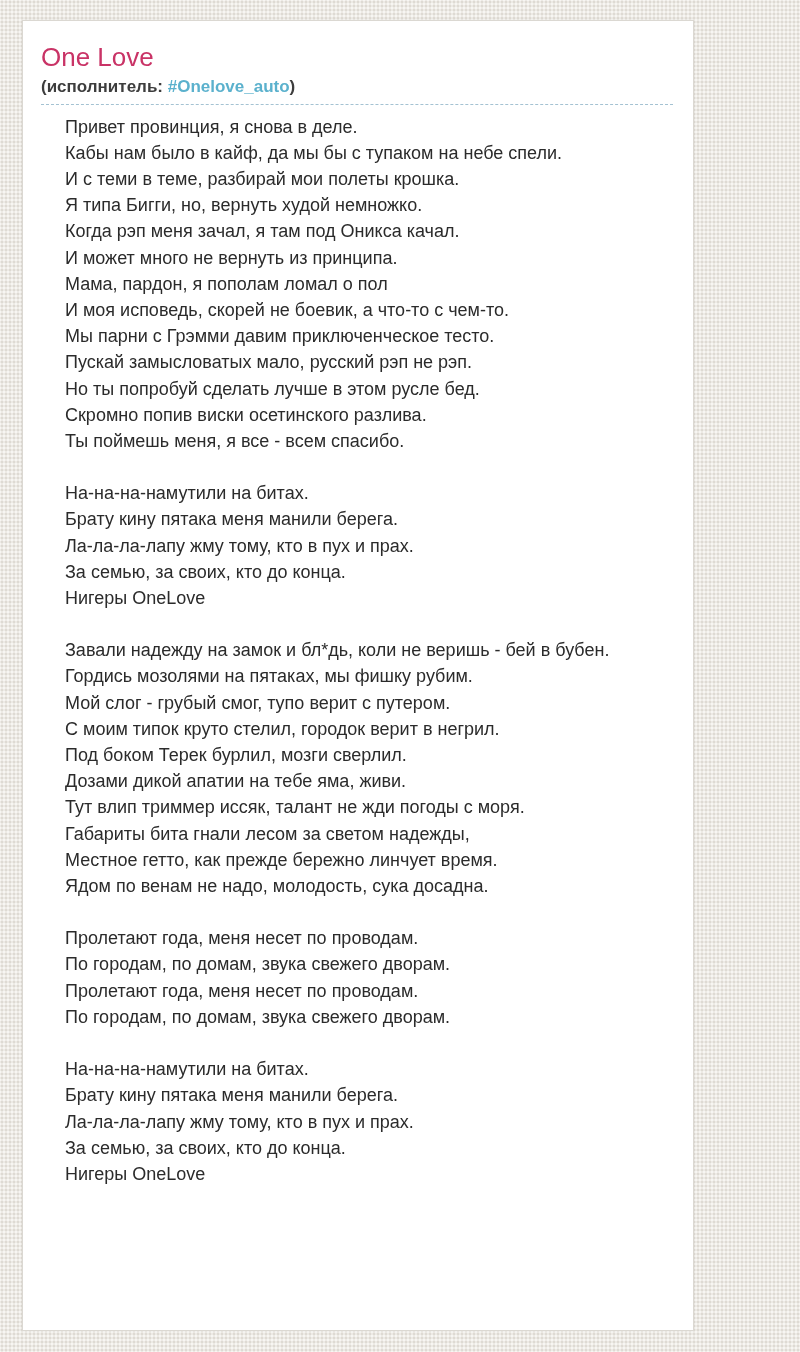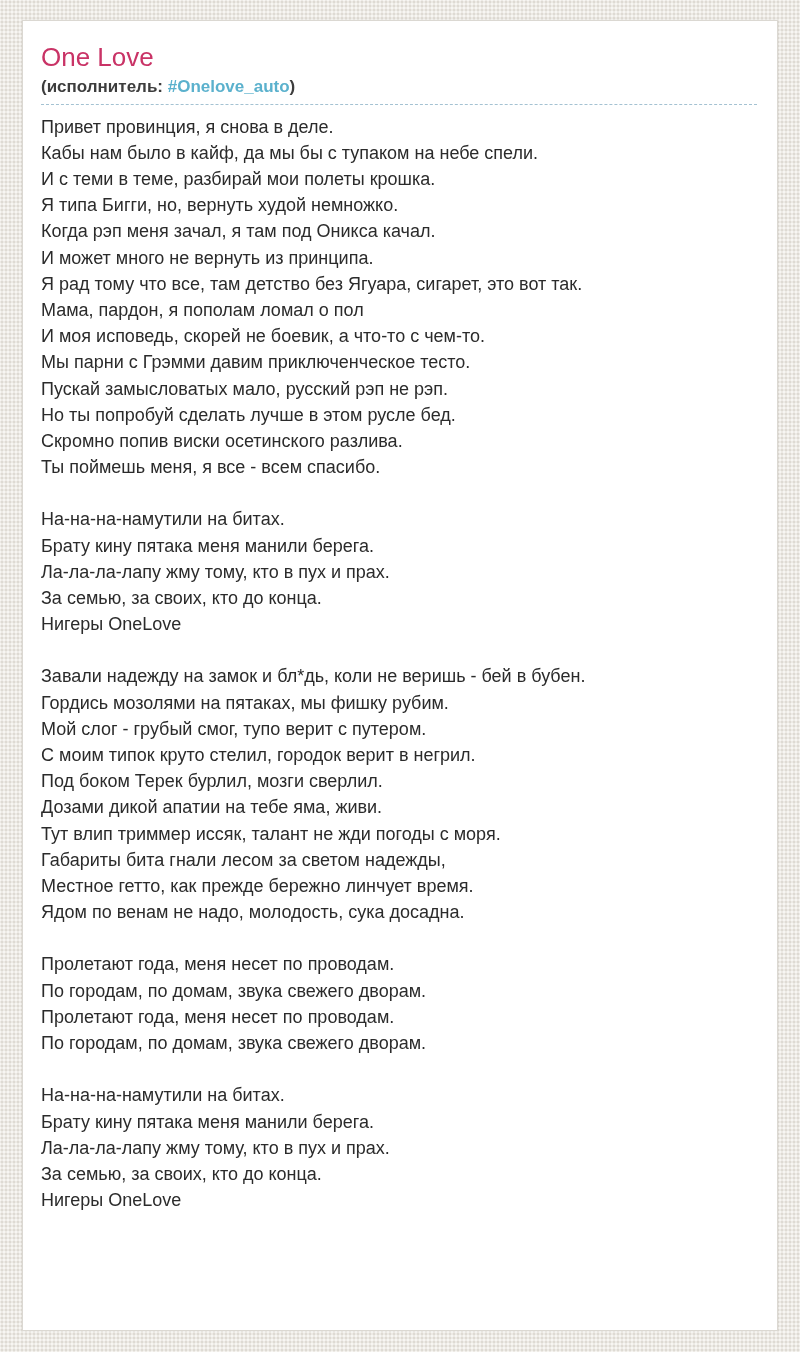--- a/index.html
+++ b/index.html
@@ -14,21 +14,21 @@
     background-color: #edeae5;
     background-image:
       radial-gradient(rgba(168,160,148,0.22) 1px, transparent 1.3px),
       radial-gradient(rgba(255,255,255,0.55) 1px, transparent 1.3px);
     background-size: 4px 4px, 4px 4px;
     background-position: 0 0, 2px 2px;
   }
   .card {
     box-sizing: border-box;
     margin: 20px 22px 0 22px;
-    width: 756px;
+    width: 672px;
     min-height: 1311px;
     background: #ffffff;
     border: 1px solid #dbd8d2;
     box-shadow: 0 0 3px rgba(0,0,0,0.06);
     padding: 16px 20px 24px 18px;
   }
   h1.song-title {
     margin: 6px 0 5px 0;
     font-size: 26px;
     font-weight: 400;
@@ -44,20 +44,21 @@
   }
   .artist-link {
     color: #5bb1cd;
     text-decoration: none;
     cursor: pointer;
   }
   .lyrics {
     margin-top: 9px;
     font-size: 18px;
     color: #2b2b2b;
+    margin-left: 24px;
   }
   .stanza {
     margin: 0 0 26px 0;
   }
   .stanza:last-child {
     margin-bottom: 0;
   }
   .line {
     line-height: 26.2px;
     white-space: pre-wrap;
@@ -74,21 +75,20 @@
   </div>
 
   <div class="lyrics">
       <div class="stanza">
         <div class="line">Привет провинция, я снова в деле.</div>
         <div class="line">Кабы нам было в кайф, да мы бы с тупаком на небе спели.</div>
         <div class="line">И с теми в теме, разбирай мои полеты крошка.</div>
         <div class="line">Я типа Бигги, но, вернуть худой немножко.</div>
         <div class="line">Когда рэп меня зачал, я там под Оникса качал.</div>
         <div class="line">И может много не вернуть из принципа.</div>
-        <div class="line">Я рад тому что все, там детство без Ягуара, сигарет, это вот так.</div>
         <div class="line">Мама, пардон, я пополам ломал о пол</div>
         <div class="line">И моя исповедь, скорей не боевик, а что-то с чем-то.</div>
         <div class="line">Мы парни с Грэмми давим приключенческое тесто.</div>
         <div class="line">Пускай замысловатых мало, русский рэп не рэп.</div>
         <div class="line">Но ты попробуй сделать лучше в этом русле бед.</div>
         <div class="line">Скромно попив виски осетинского разлива.</div>
         <div class="line">Ты поймешь меня, я все - всем спасибо.</div>
       </div>
       <div class="stanza">
         <div class="line">На-на-на-намутили на битах.</div>

